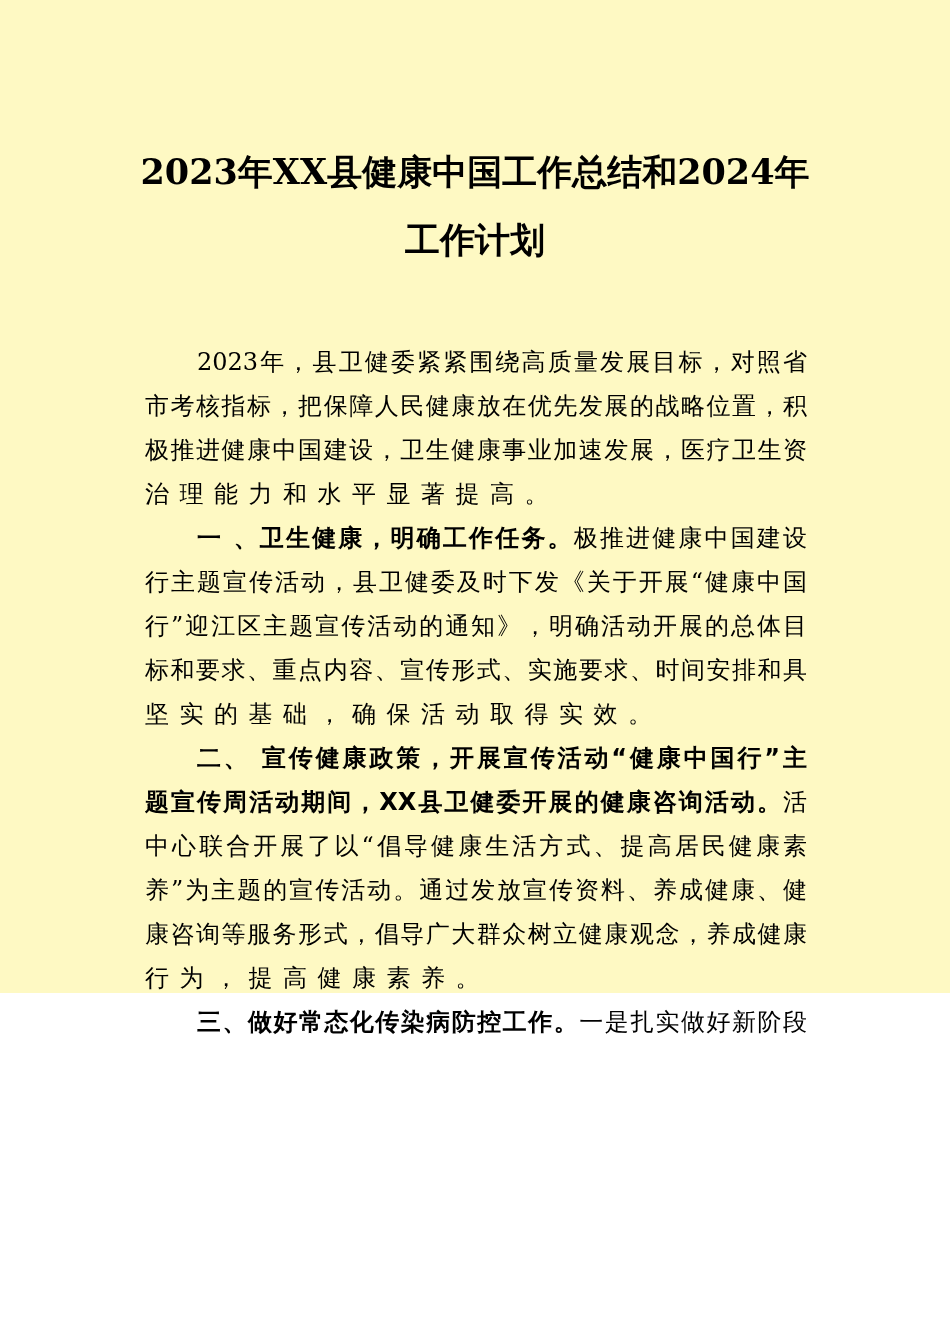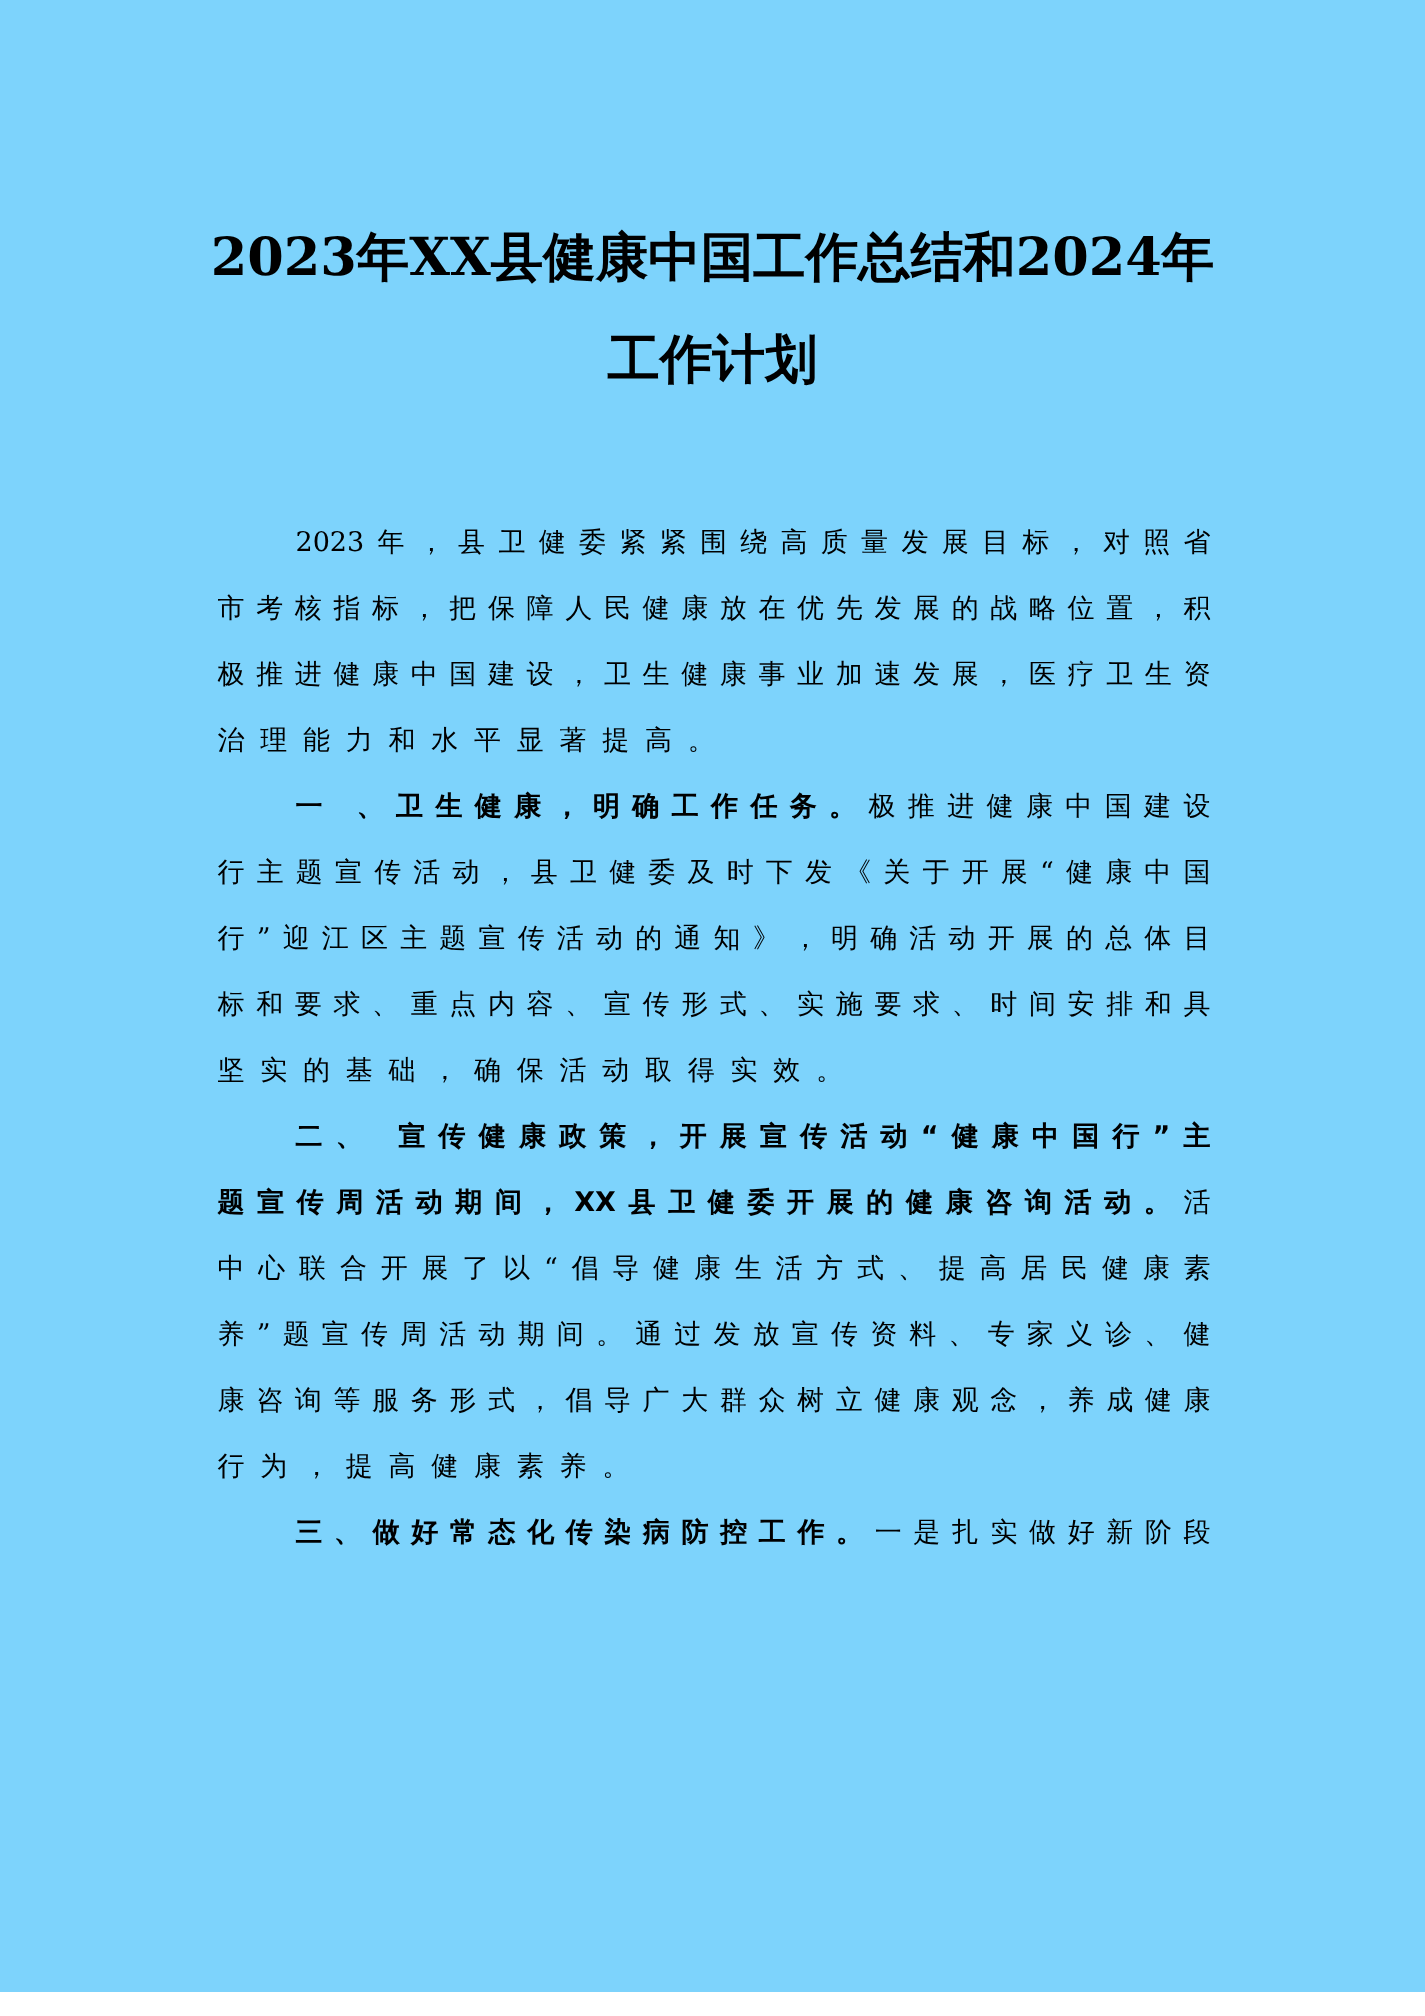--- a/index.html
+++ b/index.html
@@ -11,22 +11,22 @@
       width: 950px;
       height: 1344px;
       position: relative;
       overflow: hidden;
       color: #000000;
     }
     .page {
       position: absolute;
       left: 0; top: 0;
       width: 950px;
-      height: 1328px;
-      background: #7dd3fc;
+      height: 993px;
+      background: #fef9c3;
     }
     .title {
       position: absolute;
       left: 140px;
       width: 670px;
       font-family: "DejaVu Serif", "Liberation Serif", serif;
       font-weight: bold;
       font-size: 35px;
       line-height: 68px;
       text-align: center;
@@ -36,21 +36,21 @@
     .title .tline {
       display: block;
       white-space: nowrap;
     }
     .body-text {
       position: absolute;
       left: 145px;
       top: 340px;
       width: 662px;
       font-family: "DejaVu Serif", "Liberation Serif", serif;
-      font-size: 18px;
+      font-size: 24px;
     }
     .line {
       display: block;
       height: 44px;
       line-height: 44px;
       white-space: nowrap;
       text-align: justify;
       text-align-last: justify;
       overflow: hidden;
     }
@@ -91,21 +91,21 @@
       <span class="line">行主题宣传活动，县卫健委及时下发《关于开展“健康中国</span>
       <span class="line">行”迎江区主题宣传活动的通知》，明确活动开展的总体目</span>
       <span class="line">标和要求、重点内容、宣传形式、实施要求、时间安排和具</span>
       <span class="line last">坚实的基础，确保活动取得实效。</span>
     </div>
 
     <div>
       <span class="line indent bold">二、 宣传健康政策，开展宣传活动“健康中国行”主</span>
       <span class="line"><span class="bold">题宣传周活动期间，XX县卫健委开展的健康咨询活动。</span><span>活</span></span>
       <span class="line">中心联合开展了以“倡导健康生活方式、提高居民健康素</span>
-      <span class="line">养”题宣传周活动期间。通过发放宣传资料、专家义诊、健</span>
+      <span class="line">养”为主题的宣传活动。通过发放宣传资料、养成健康、健</span>
       <span class="line">康咨询等服务形式，倡导广大群众树立健康观念，养成健康</span>
       <span class="line last">行为，提高健康素养。</span>
     </div>
 
     <div>
       <span class="line indent"><span class="bold">三、做好常态化传染病防控工作。</span><span>一是扎实做好新阶段</span></span>
     </div>
 
   </div>
 </div>

